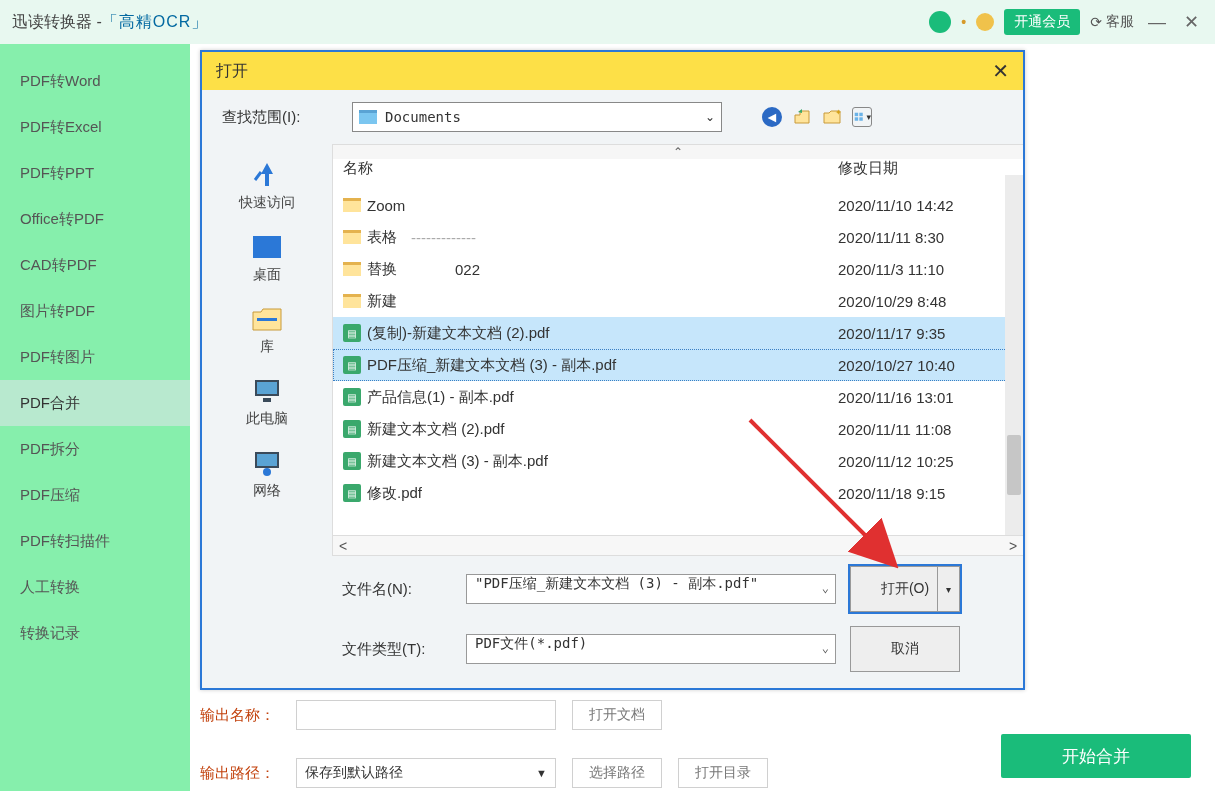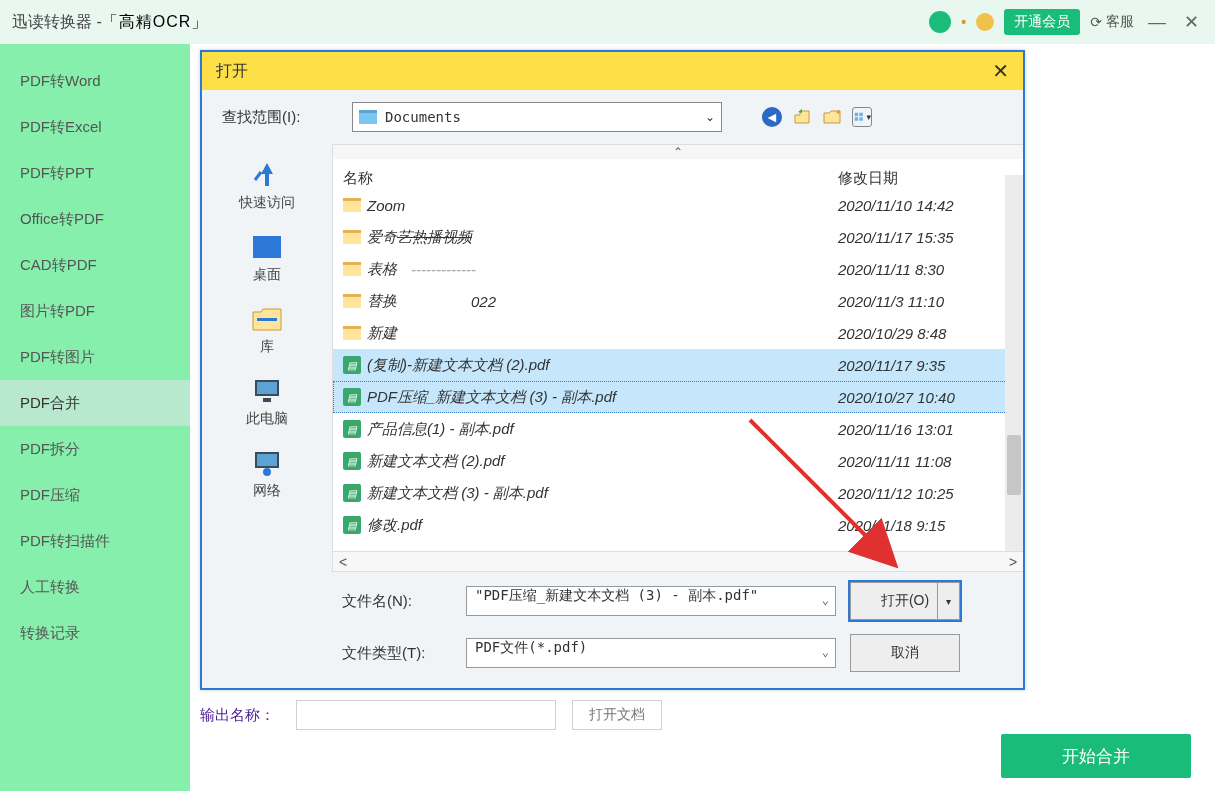--- a/index.html
+++ b/index.html
@@ -17,21 +17,21 @@
   height: 44px;
   background: #e8f8f0;
   display: flex;
   align-items: center;
   padding: 0 12px;
   justify-content: space-between;
 }
 .top-left { display: flex; align-items: center; }
 .app-title { color: #444; font-size: 16px; }
 .ocr-tag {
-  color: #000000;
+  color: #0369a1;
   font-size: 16px;
   letter-spacing: 1px;
 }
 .top-right { display:flex; align-items:center; gap:10px; }
 .avatar-circle {
   width:22px; height:22px; border-radius:50%; display:inline-block;
 }
 .vip-btn {
   background:#1abc7a; color:#fff; padding:4px 10px; border-radius:3px;
   font-size:14px; cursor:pointer;
@@ -143,37 +143,36 @@
   display:flex;
   flex-direction:column;
   border:1px solid #ddd;
   border-right:none;
   margin:0;
   position:relative;
 }
 .file-header {
   display:flex;
   height:30px;
-  align-items:flex-end;
+  align-items:flex-start;
   font-size:15px;
   color:#333;
   border-bottom:1px solid transparent;
 }
 .col-name { flex:1; padding-left:10px;}
 .col-date { width:185px;}
 .file-list {
   flex:1;
   overflow:auto;
   font-size:15px;
 }
 .file-row {
   display:flex;
   align-items:center;
   height:32px;
-  font-style:italic;
 }
 .file-row .fname { flex:1; display:flex; align-items:center; gap:6px; padding-left:10px;}
 .file-row .fdate { width:185px; color:#333;}
 .file-row.selected { background:#c6e6fb;}
 .file-row.selected.dotted { outline:1px dotted #3a7fc4; outline-offset:-1px;}
 .folder-icon {
   width:18px; height:14px; background:#ffe49b; border-top:3px solid #e4b24e; display:inline-block;
 }
 .pdf-icon {
   width:18px; height:18px; background:#3aa86c; display:inline-flex; align-items:center; justify-content:center; color:#fff; font-size:10px; border-radius:2px;
@@ -210,42 +209,42 @@
   height:30px;
   border:1px solid #999;
   background:#fff;
   padding:0 24px 0 8px;
   font-family:"SimSun",monospace;
   font-size:14px;
   position:relative;
 }
 .bc-input .dd { position:absolute; right:6px; top:6px; font-size:12px; color:#555;}
 .action-btn {
-  width:110px; height:38px;
+  width:110px; height:46px;
   border:1px solid #999;
   background:#eee;
   display:flex; align-items:center; justify-content:center;
   cursor:pointer;
   position:relative;
 }
 .action-btn.primary { outline:2px solid #2b78d7;}
 .action-btn .split {
   position:absolute; right:0; top:0; bottom:0; width:22px; border-left:1px solid #999;
   display:flex; align-items:center; justify-content:center; font-size:10px;
 }
 .bottom-form {
   position:absolute;
   left: 200px;
   top: 700px;
   display:flex;
   flex-direction:column;
   gap: 28px;
 }
 .bf-row { display:flex; align-items:center; gap:16px;}
-.bf-label { width:80px; color:#4c1d95; font-size:15px;}
+.bf-label { width:80px; color:#c2410c; font-size:15px;}
 .bf-input {
   width:260px; height:30px; border:1px solid #d0d0d0; padding:0 8px; font-size:14px; background:#fff;
 }
 .bf-select {
   width:260px; height:30px; border:1px solid #d0d0d0; padding:0 8px; display:flex; align-items:center; justify-content:space-between; background:#fff; cursor:pointer;
 }
 .ghost-btn {
   height:30px; padding:0 16px; border:1px solid #d0d0d0; background:#fff; display:flex; align-items:center; color:#777; cursor:pointer;
 }
 .start-btn {
@@ -404,37 +403,30 @@
           <div class="file-row">
             <div class="fname">
               <span class="folder-icon"></span>
               <span>Zoom</span>
             </div>
             <div class="fdate">2020/11/10 14:42</div>
           </div>
           <div class="file-row">
             <div class="fname">
               <span class="folder-icon"></span>
-              <span>爱奇<span style="text-decoration:line-through">艺热播视频</span></span>
-            </div>
-            <div class="fdate">2020/11/17 15:35</div>
-          </div>
-          <div class="file-row">
-            <div class="fname">
-              <span class="folder-icon"></span>
               <span>表格</span>
               <span style="color:#aaa;margin-left:8px">-------------</span>
             </div>
             <div class="fdate">2020/11/11 8:30</div>
           </div>
           <div class="file-row">
             <div class="fname">
               <span class="folder-icon"></span>
               <span>替换</span>
-              <span style="margin-left:68px">022</span>
+              <span style="margin-left:52px">022</span>
             </div>
             <div class="fdate">2020/11/3 11:10</div>
           </div>
           <div class="file-row">
             <div class="fname">
               <span class="folder-icon"></span>
               <span>新建</span>
             </div>
             <div class="fdate">2020/10/29 8:48</div>
           </div>
@@ -527,17 +519,30 @@
 </svg>
 
 <div class="bottom-form">
   <div class="bf-row">
     <span class="bf-label">输出名称：</span>
     <input class="bf-input" style="">
     <div class="ghost-btn">
       <span>打开文档</span>
     </div>
   </div>
+  <div class="bf-row">
+    <span class="bf-label">输出路径：</span>
+    <div class="bf-select">
+      <span>保存到默认路径</span>
+      <span style="font-size:11px">▼</span>
+    </div>
+    <div class="ghost-btn">
+      <span>选择路径</span>
+    </div>
+    <div class="ghost-btn">
+      <span>打开目录</span>
+    </div>
+  </div>
 </div>
 
 <div class="start-btn">
   <span>开始合并</span>
 </div>
 
 </body></html>

